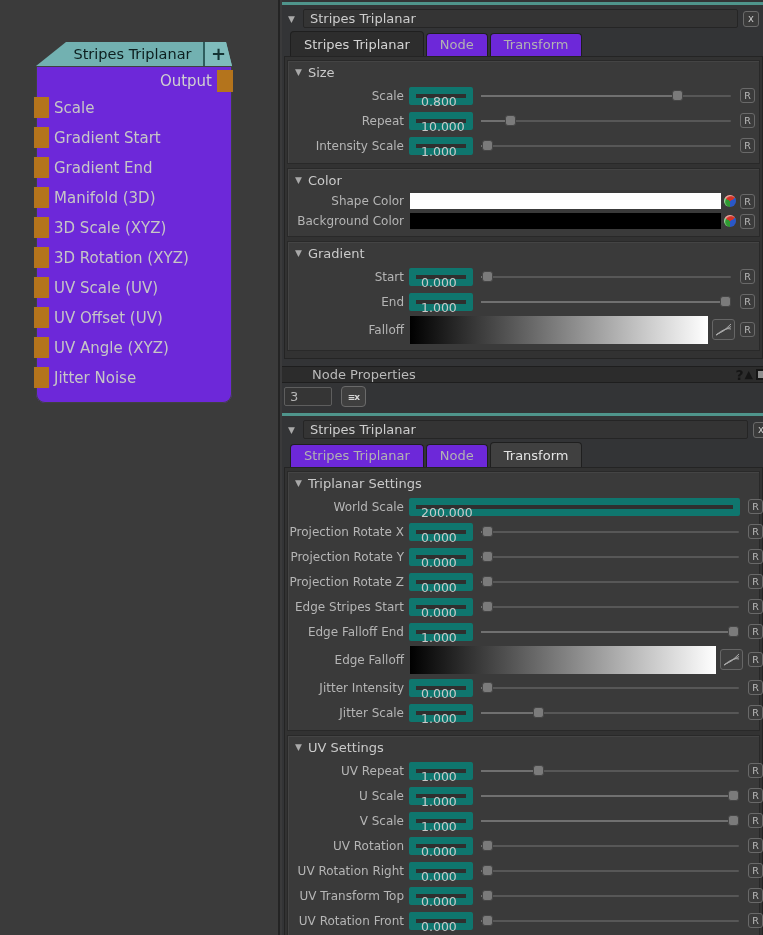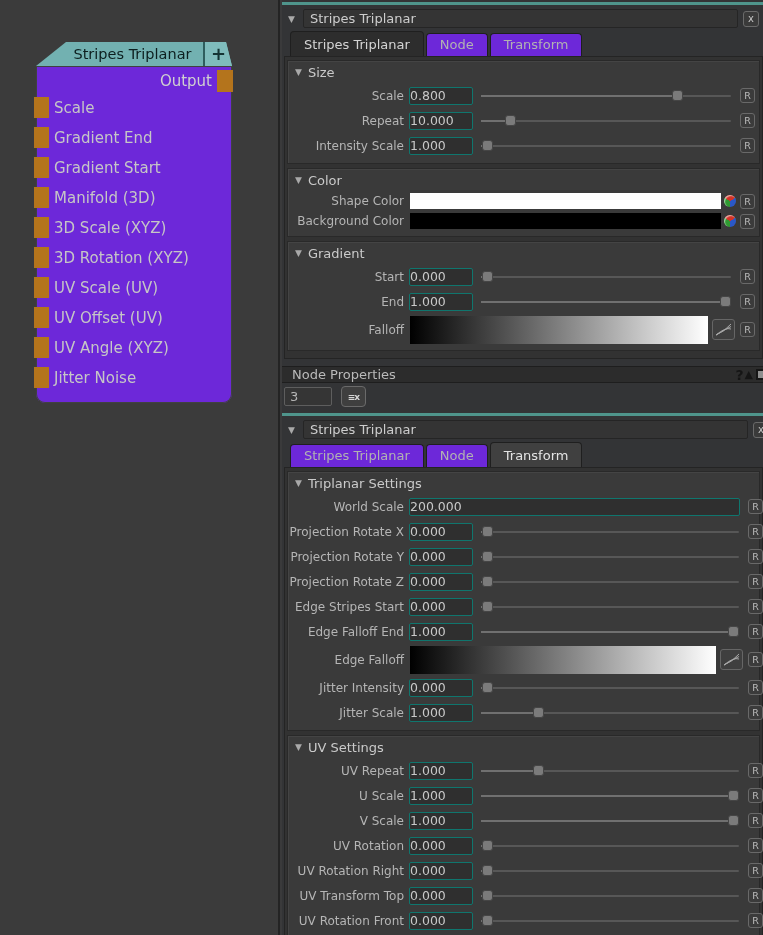--- a/index.html
+++ b/index.html
@@ -33,35 +33,35 @@
   .panel1 .tab.sel{background:#2d2d2d;color:#d4d4d4;padding-top:5px;}
   .panel2 .tab.sel{background:#404040;color:#e3e3e3;padding-top:5px;}
   .content{border:1px solid #242424;background:#323232;padding:3px 2px 3px 2px;}
   .section{border:1px solid #292929;background:#3a3a3a;box-shadow:inset 1px 1px 0 rgba(255,255,255,.05);margin-bottom:4px;padding-bottom:5px;}
   .sec-header{height:22px;display:flex;align-items:center;gap:6px;padding-left:7px;color:#cacaca;font-size:13px;}
   .sec-header .disclosure{width:auto;}
   .row{display:flex;align-items:center;height:25px;padding-right:4px;}
   .row.compact{height:20px;}
   .row.tall{height:31px;}
   .lbl{width:121px;text-align:right;padding-right:5px;color:#b5b5b5;font-size:12px;white-space:nowrap;flex:none;}
-  .val-box{flex:none;width:64px;height:18px;background:#2f2f2f;border:1px solid #0f766e;border-radius:2px;color:#c9c9c9;font-size:12.5px;line-height:16px;white-space:nowrap;}
+  .val-box{flex:none;width:64px;height:18px;background:#2f2f2f;border:7px solid #0f766e;border-radius:2px;color:#c9c9c9;font-size:12.5px;line-height:16px;padding-left:5px;white-space:nowrap;}
   .val-box.wide{flex:1;width:auto;margin-right:6px;}
   .slider{flex:1;position:relative;height:18px;margin:0 7px 0 8px;}
   .track{position:absolute;left:0;right:0;top:8px;height:2px;background:#575757;border-radius:1px;}
   .fill{position:absolute;left:0;top:8px;height:2px;background:#707070;}
   .handle{position:absolute;top:3px;width:11px;height:11px;background:#7b7b7b;border:1px solid #454545;border-radius:3px;}
   .r-btn{flex:none;width:15px;height:15px;border:1px solid #696969;border-radius:3px;background:#3b3b3b;color:#bdbdbd;font-size:9.5px;display:flex;align-items:center;justify-content:center;margin-left:2px;}
   .panel2 .r-btn{margin-right:-8px;}
   .swatch{flex:1;height:16px;margin:0 3px 0 1px;}
   .ball{flex:none;width:12px;height:12px;border-radius:50%;margin-right:2px;background:conic-gradient(from -60deg,#d23327 0 120deg,#2a58c8 0 240deg,#2f9a31 0 360deg);box-shadow:inset 1px 1px 1px rgba(255,255,255,.6);}
   .grad-strip{flex:1;height:28px;margin:0 4px 0 1px;background:linear-gradient(to right,#000,#fff);}
   .curve-btn{flex:none;width:23px;height:21px;border:1px solid #666;border-radius:3px;background:#3f3f3f;display:flex;align-items:center;justify-content:center;margin-right:3px;}
 
   
-  .np-bar{position:relative;height:17px;background:#2c2c2c;border-top:1px solid #1e1e1e;border-bottom:1px solid #1e1e1e;display:flex;align-items:center;margin-top:7px;}
+  .np-bar{position:relative;height:17px;background:#2c2c2c;border-top:1px solid #1e1e1e;border-bottom:1px solid #1e1e1e;display:flex;align-items:center;margin-top:7px;padding-left:20px;}
   .np-title{color:#bababa;font-size:13px;padding-left:10px;flex:1;}
   .np-icons{display:flex;align-items:center;gap:1px;margin-right:-6px;}
   .np-help{color:#151515;font-weight:bold;font-size:14px;}
   .np-pin{color:#151515;font-size:11px;}
   .np-win{width:13px;height:11px;border:2px solid #161616;background:#8f8f8f;margin-left:2px;}
   .np-row{display:flex;align-items:center;gap:9px;padding:3px 0 4px 2px;height:28px;}
   .np-input{width:48px;height:19px;background:#353535;border:1px solid #5e5e5e;border-radius:2px;color:#b5b5b5;font-size:13px;line-height:17px;padding-left:5px;}
   .np-btn{width:25px;height:21px;border:1px solid #6a6a6a;border-radius:4px;background:#3f3f3f;color:#d5d5d5;font-size:9px;font-weight:bold;display:flex;align-items:center;justify-content:center;letter-spacing:-1px;}
 </style>
 </head>
@@ -80,25 +80,25 @@
           <span>Output</span>
           <span class="conn conn-out"></span>
         </div>
         <div id="node-inputs">
             <div class="in-row">
               <span class="conn conn-in"></span>
               <span>Scale</span>
             </div>
             <div class="in-row">
               <span class="conn conn-in"></span>
+              <span>Gradient Start</span>
+            </div>
+            <div class="in-row">
+              <span class="conn conn-in"></span>
               <span>Gradient End</span>
-            </div>
-            <div class="in-row">
-              <span class="conn conn-in"></span>
-              <span>Gradient Start</span>
             </div>
             <div class="in-row">
               <span class="conn conn-in"></span>
               <span>Manifold (3D)</span>
             </div>
             <div class="in-row">
               <span class="conn conn-in"></span>
               <span>3D Scale (XYZ)</span>
             </div>
             <div class="in-row">

